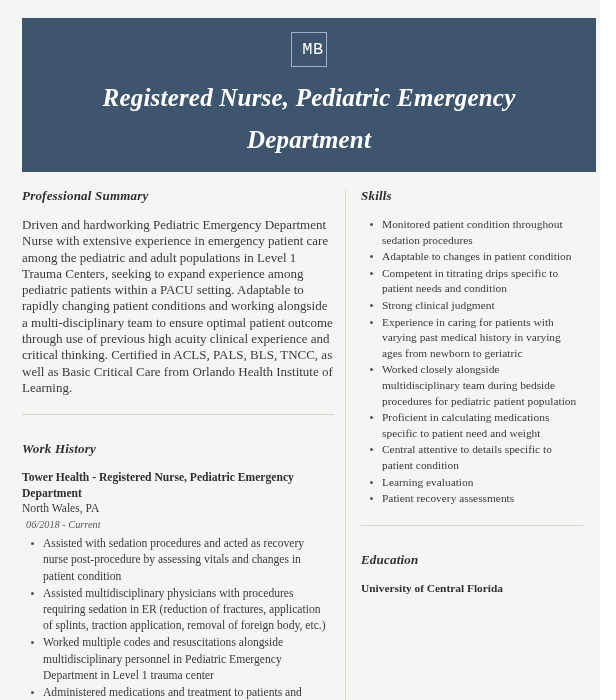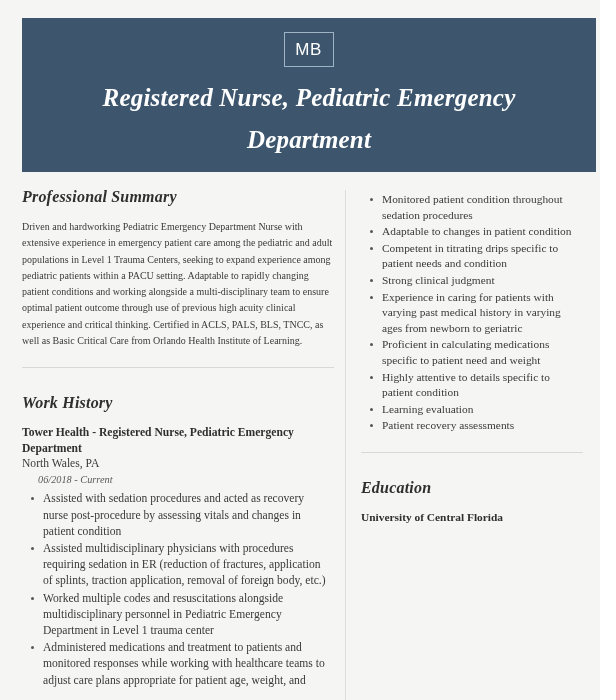--- a/index.html
+++ b/index.html
@@ -40,24 +40,24 @@
     height: 154px;
     background: #3d566e;
     box-sizing: border-box;
     padding-top: 14px;
     text-align: center;
   }
   .monogram {
     display: inline-block;
     border: 1px solid #9fb3c4;
     color: #ffffff;
-    font-family: Liberation Sans, sans-serif;
+    font-family: Liberation Mono, monospace;
     font-size: 17px;
     line-height: 1;
-    padding: 8px 11px 8px 10px;
+    padding: 8px 2px 8px 10px;
     letter-spacing: 0.5px;
   }
   .header-title {
     margin: 10px auto 0 auto;
     width: 500px;
     color: #ffffff;
     font-family: "Liberation Serif", serif;
     font-style: italic;
     font-weight: bold;
     font-size: 25px;
@@ -91,28 +91,28 @@
     position: absolute;
     left: 361px;
     top: 0;
     width: 222px;
   }
 
   .section-heading {
     font-family: "Liberation Serif", serif;
     font-style: italic;
     font-weight: bold;
-    font-size: 16px;
+    font-size: 13px;
     color: #2f2f2f;
     margin: 0 0 13px 0;
     letter-spacing: 0.2px;
   }
   .summary-text {
     font-family: "Liberation Serif", serif;
-    font-size: 10px;
+    font-size: 13px;
     line-height: 16.3px;
     color: #3a3a3a;
     margin: 0;
     text-align: left;
   }
 
   .rule {
     height: 1px;
     background: #d8d8d4;
     margin: 18px 0 0 0;
@@ -132,21 +132,21 @@
     color: #3a3a3a;
     line-height: 15.5px;
     margin: 0;
   }
   .job-dates {
     font-family: "Liberation Serif", serif;
     font-size: 10.3px;
     font-style: italic;
     color: #5a5a5a;
     line-height: 15.5px;
-    margin: 0 0 3px 16px;
+    margin: 0 0 3px 4px;
   }
 
   ul.bullets {
     margin: 4px;
     padding: 0 0 0 16px;
     list-style: none;
   }
   ul.bullets li {
     position: relative;
     font-family: "Liberation Serif", serif;
@@ -225,28 +225,30 @@
             <li>Worked multiple codes and resuscitations alongside multidisciplinary personnel in Pediatric Emergency Department in Level 1 trauma center</li>
             <li>Administered medications and treatment to patients and monitored responses while working with healthcare teams to adjust care plans appropriate for patient age, weight, and</li>
           </ul>
         </div>
 
       </div>
 
       <div class="col-right">
 
         <div>
+          <div class="section-heading">Skills</div>
           <ul class="bullets skills">
             <li>Monitored patient condition throughout sedation procedures</li>
             <li>Adaptable to changes in patient condition</li>
             <li>Competent in titrating drips specific to patient needs and condition</li>
             <li>Strong clinical judgment</li>
             <li>Experience in caring for patients with varying past medical history in varying ages from newborn to geriatric</li>
+            <li>Worked closely alongside multidisciplinary team during bedside procedures for pediatric patient population</li>
             <li>Proficient in calculating medications specific to patient need and weight</li>
-            <li>Highly attentive to details specific to patient condition</li>
+            <li>Central attentive to details specific to patient condition</li>
             <li>Learning evaluation</li>
             <li>Patient recovery assessments</li>
           </ul>
         </div>
 
         <div class="rule"></div>
         <div class="spacer-lg"></div>
 
         <div>
           <div class="section-heading">Education</div>

